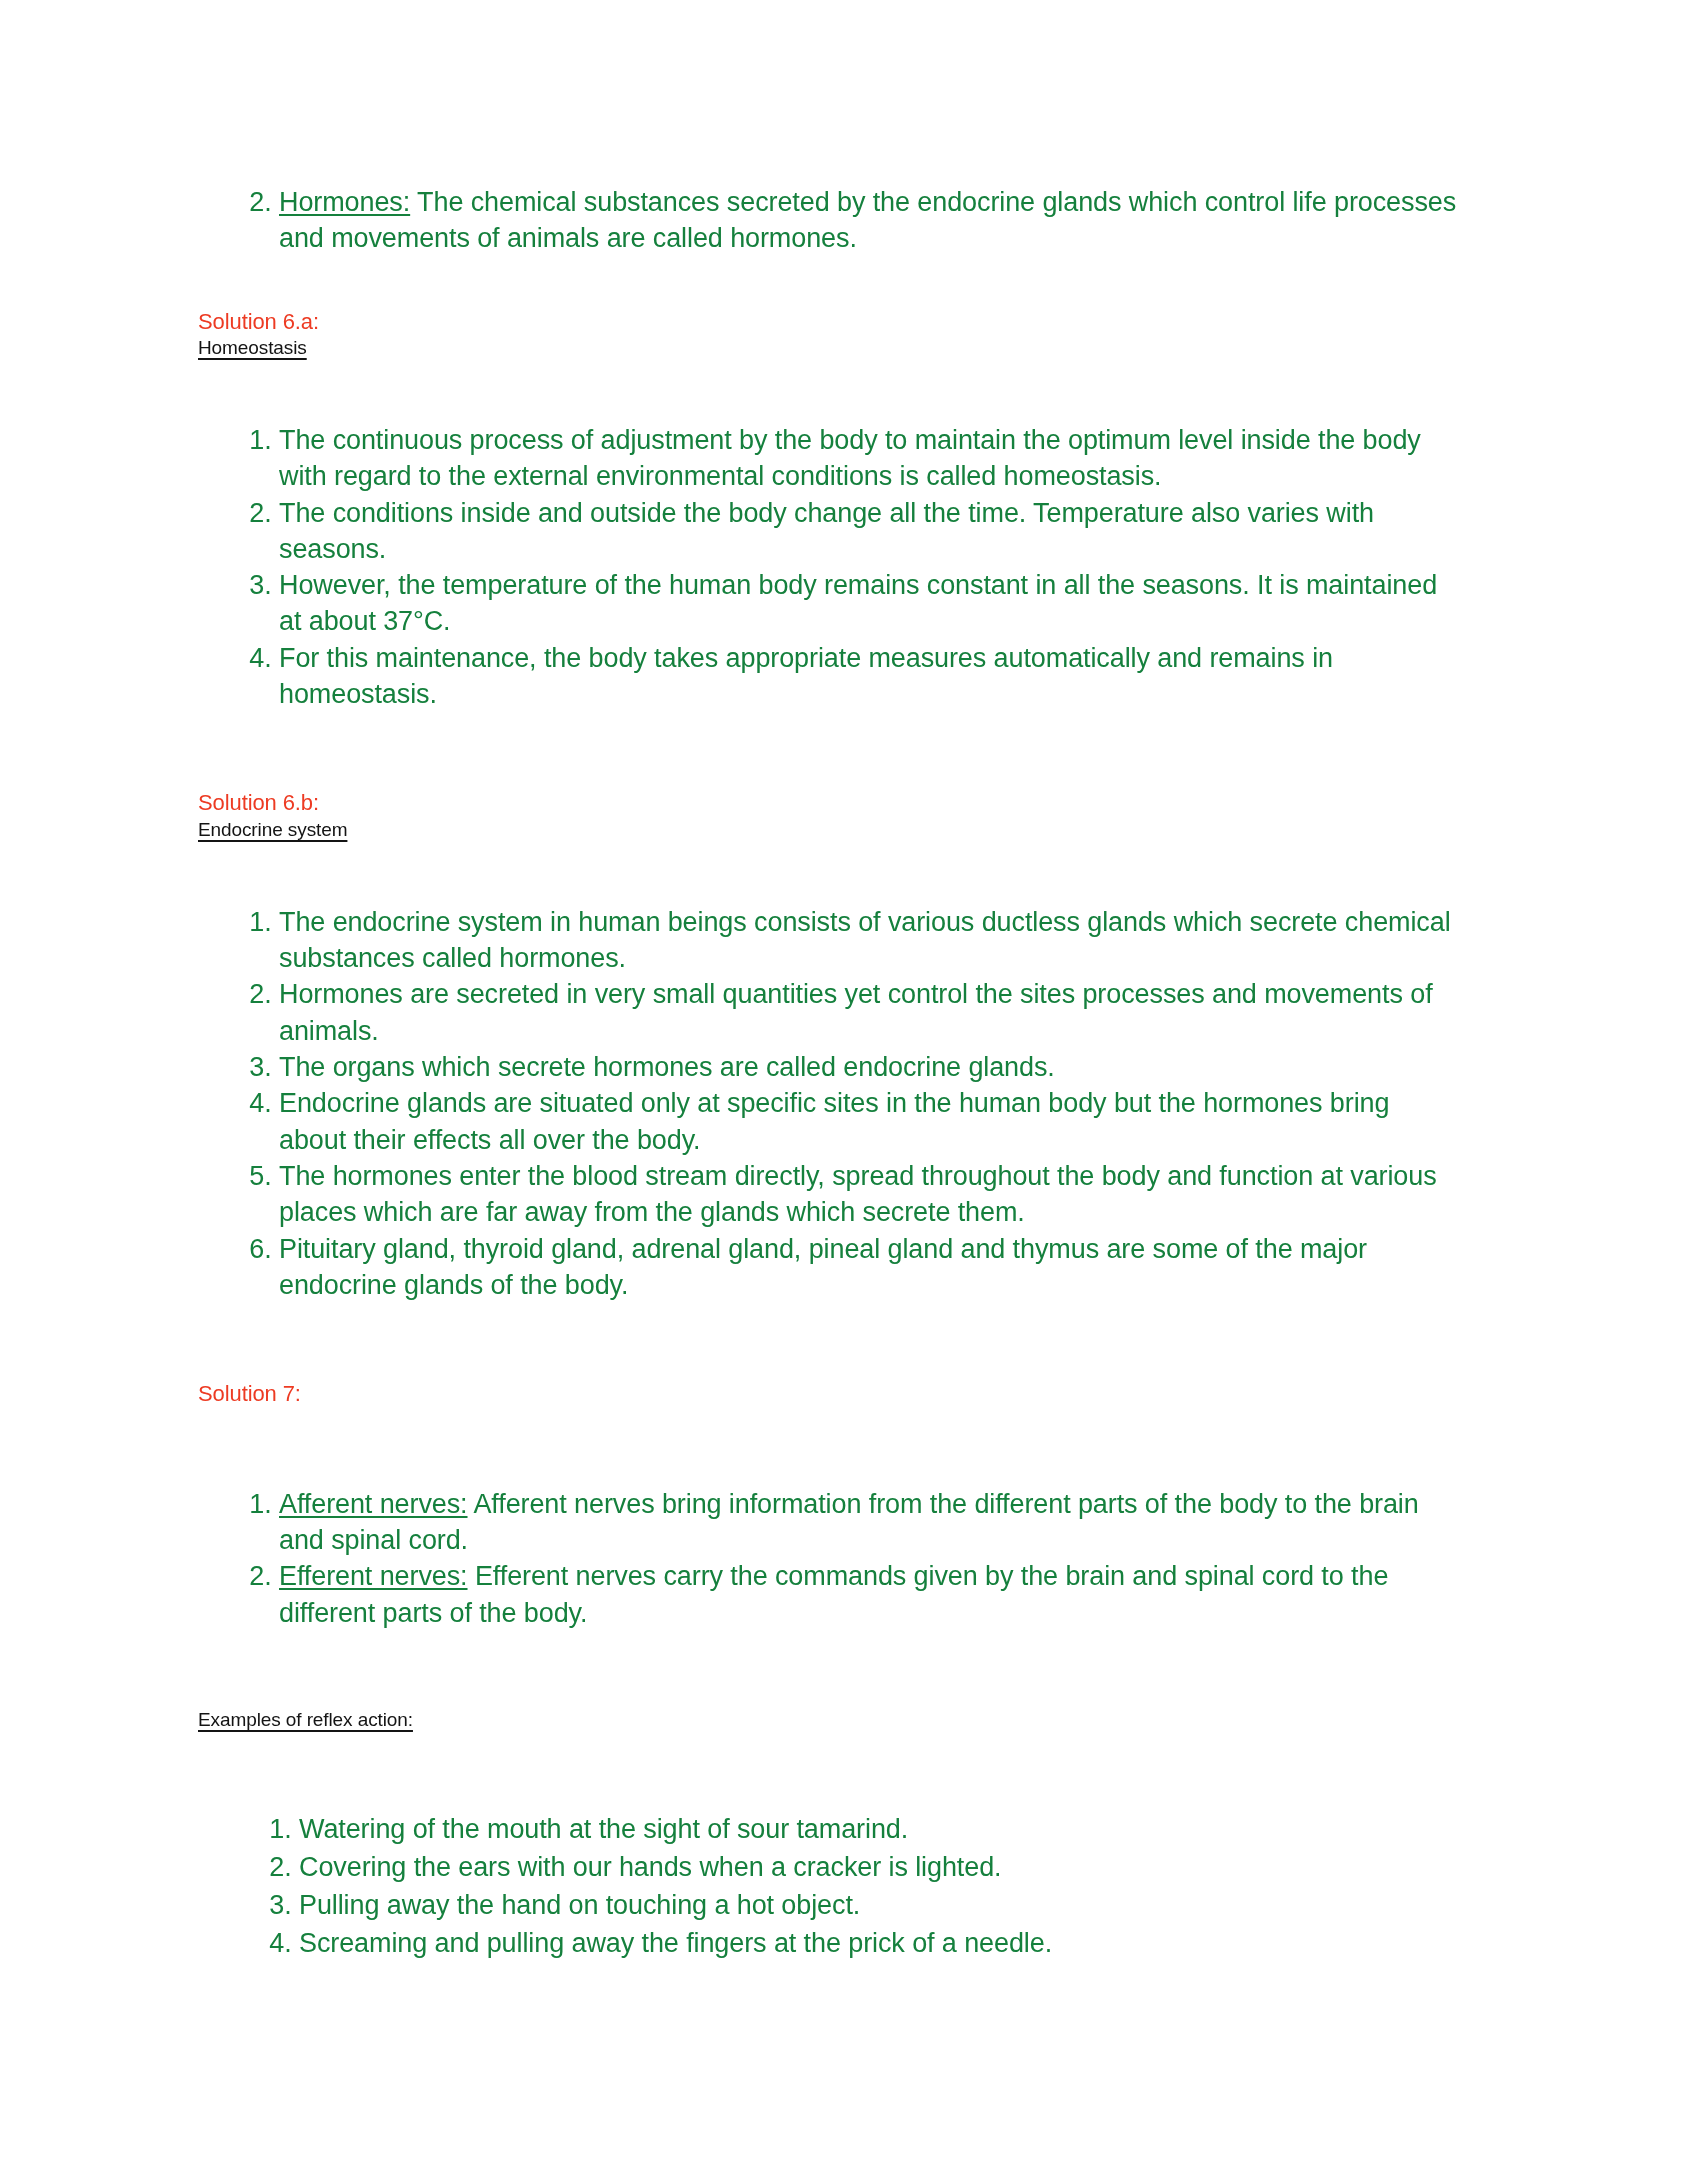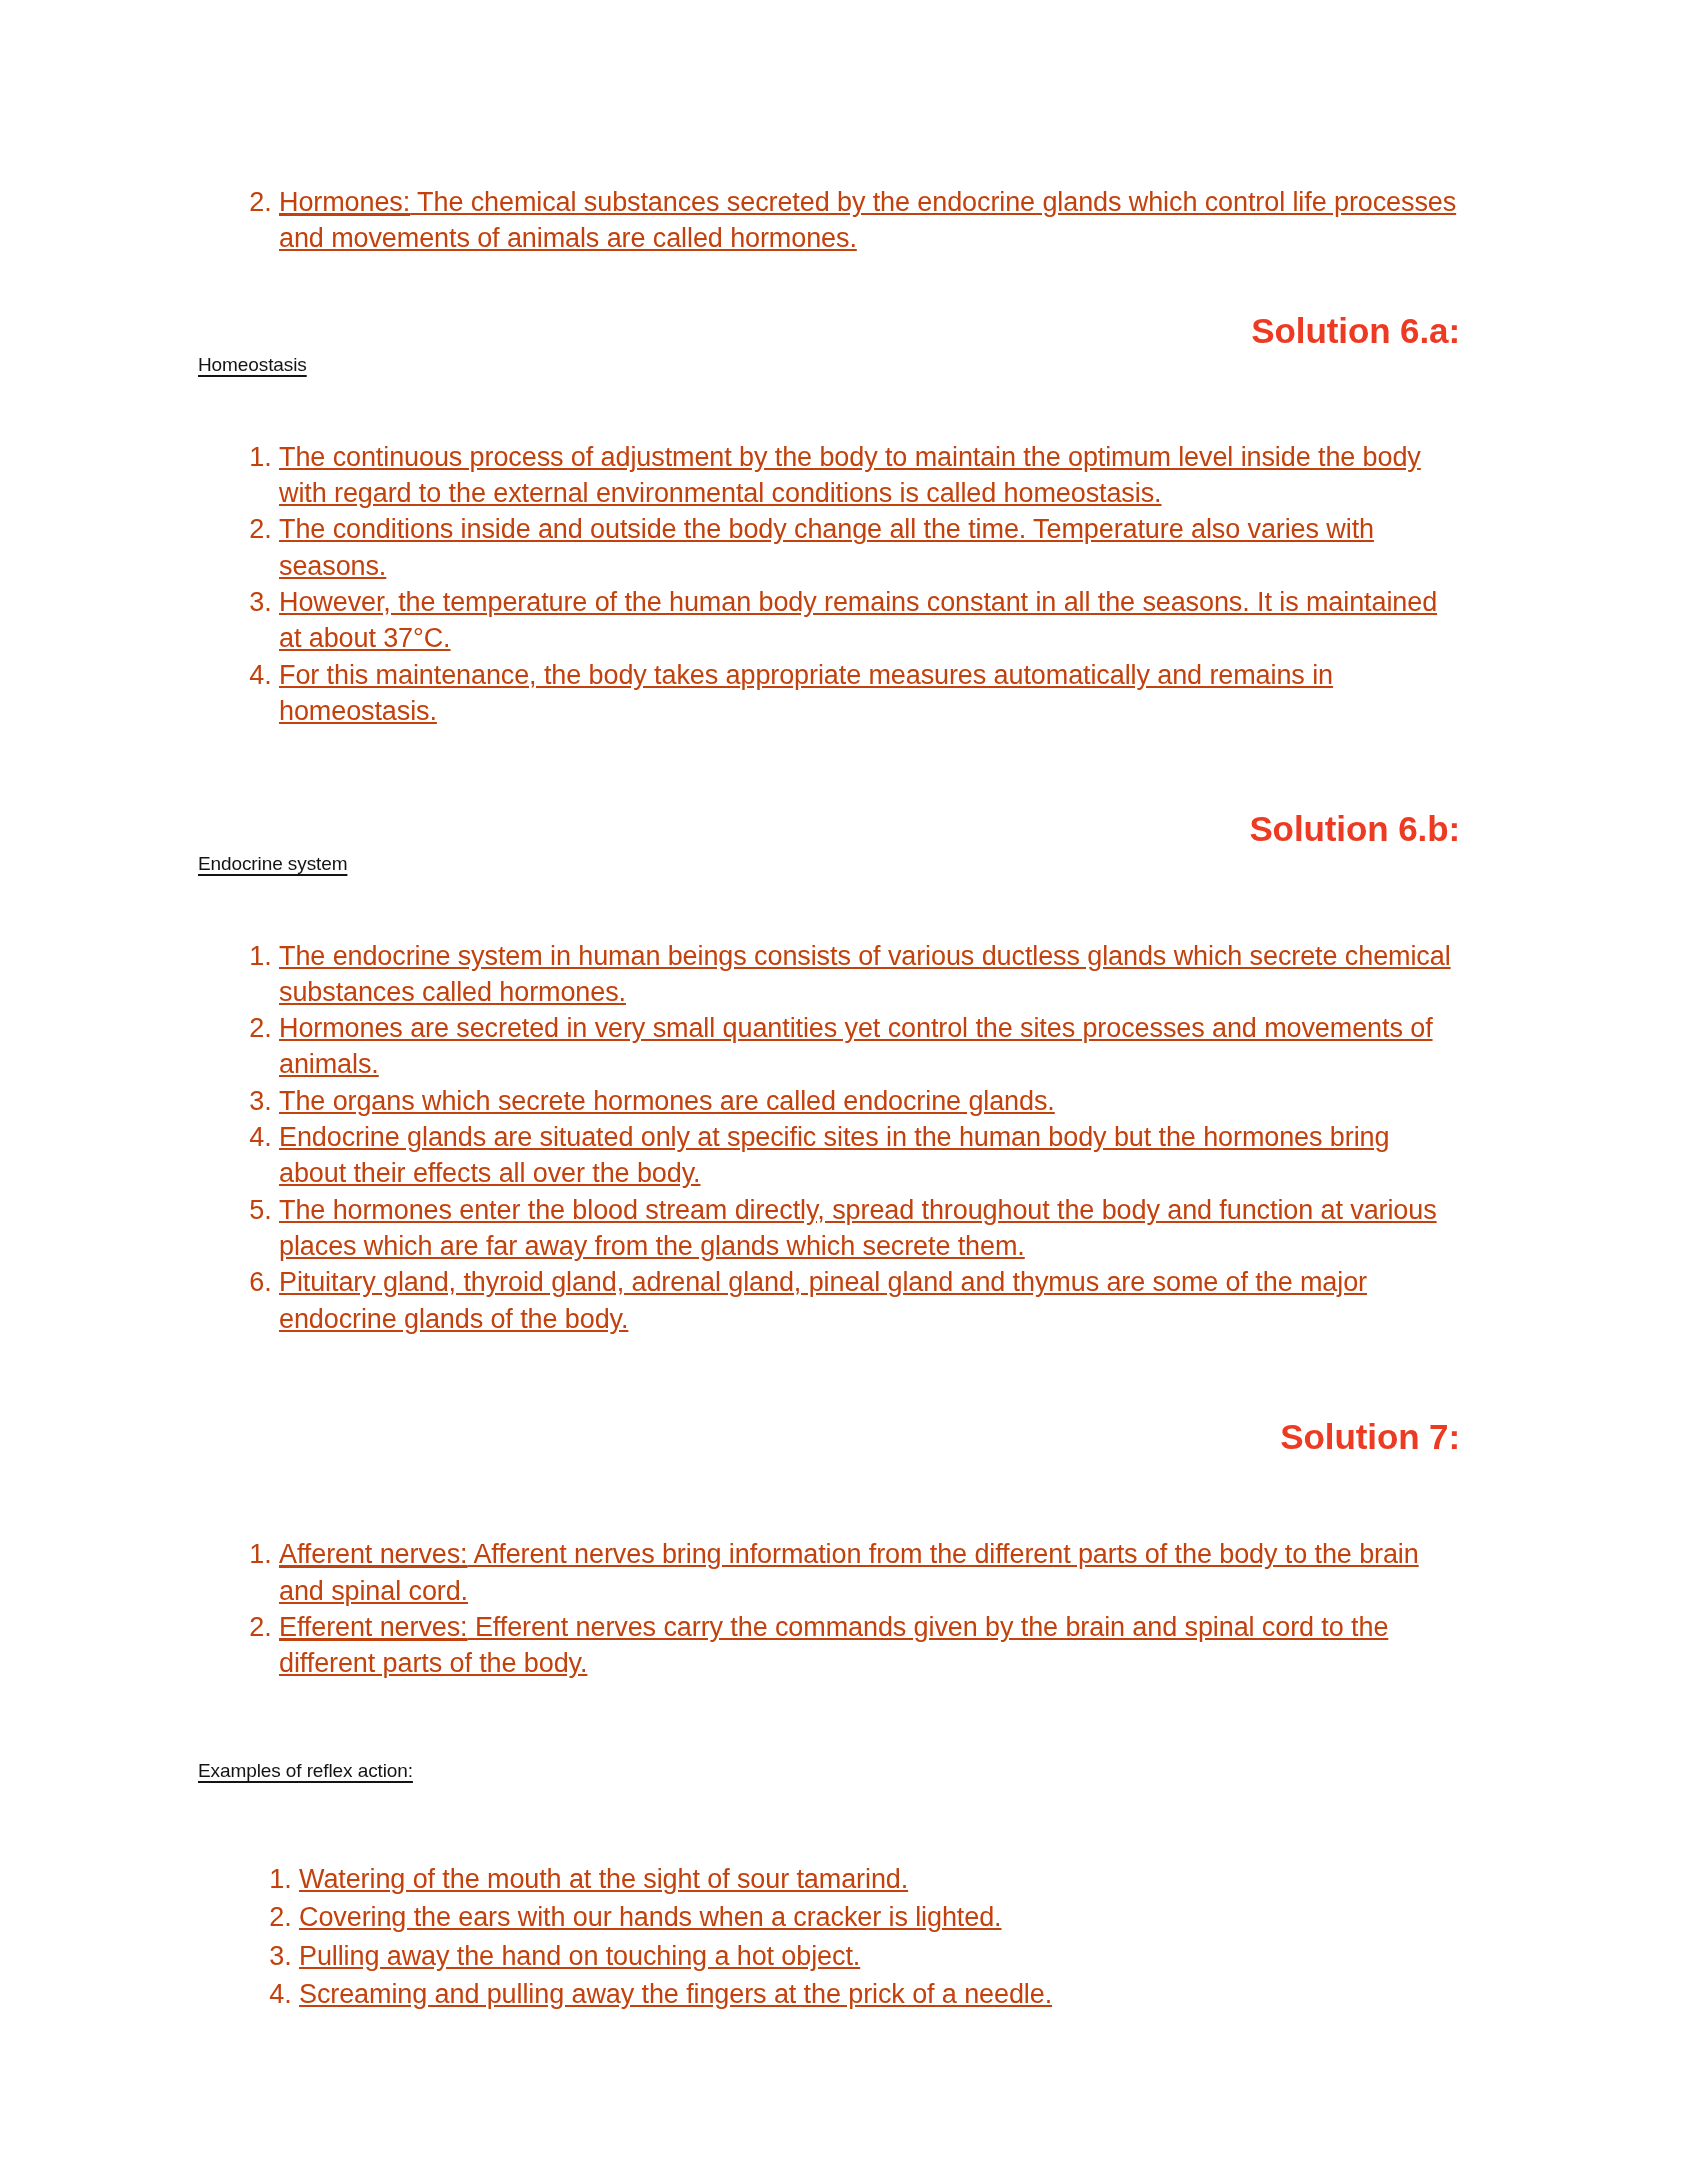--- a/index.html
+++ b/index.html
@@ -39,43 +39,41 @@
   
   ol.doc-list {
     margin: 0;
     padding: 0 0 0 81px;
     list-style-position: outside;
     list-style-type: decimal;
   }
   ol.doc-list > li {
     font-size: 27px;
     line-height: 1.345;
-    color: #c2410c;
+    color: #15803d;
     margin: 0;
     padding: 0;
     letter-spacing: -0.1px;
-    text-decoration: underline;
   }
   ol.doc-list.indented {
     padding-left: 101px;
   }
 
   
   ol.doc-list.single > li {
     line-height: 1.41;
   }
 
   
   .sol-heading {
-    font-size: 35px;
-    font-weight: bold;
+    font-size: 22px;
+    font-weight: normal;
     color: #ED3B23;
     line-height: 1.3;
     letter-spacing: -0.1px;
-    text-align: right;
   }
 
   
   .sub-heading {
     font-size: 19px;
     color: #141414;
     line-height: 1.3;
     letter-spacing: -0.1px;
   }
   .sub-heading > span {

